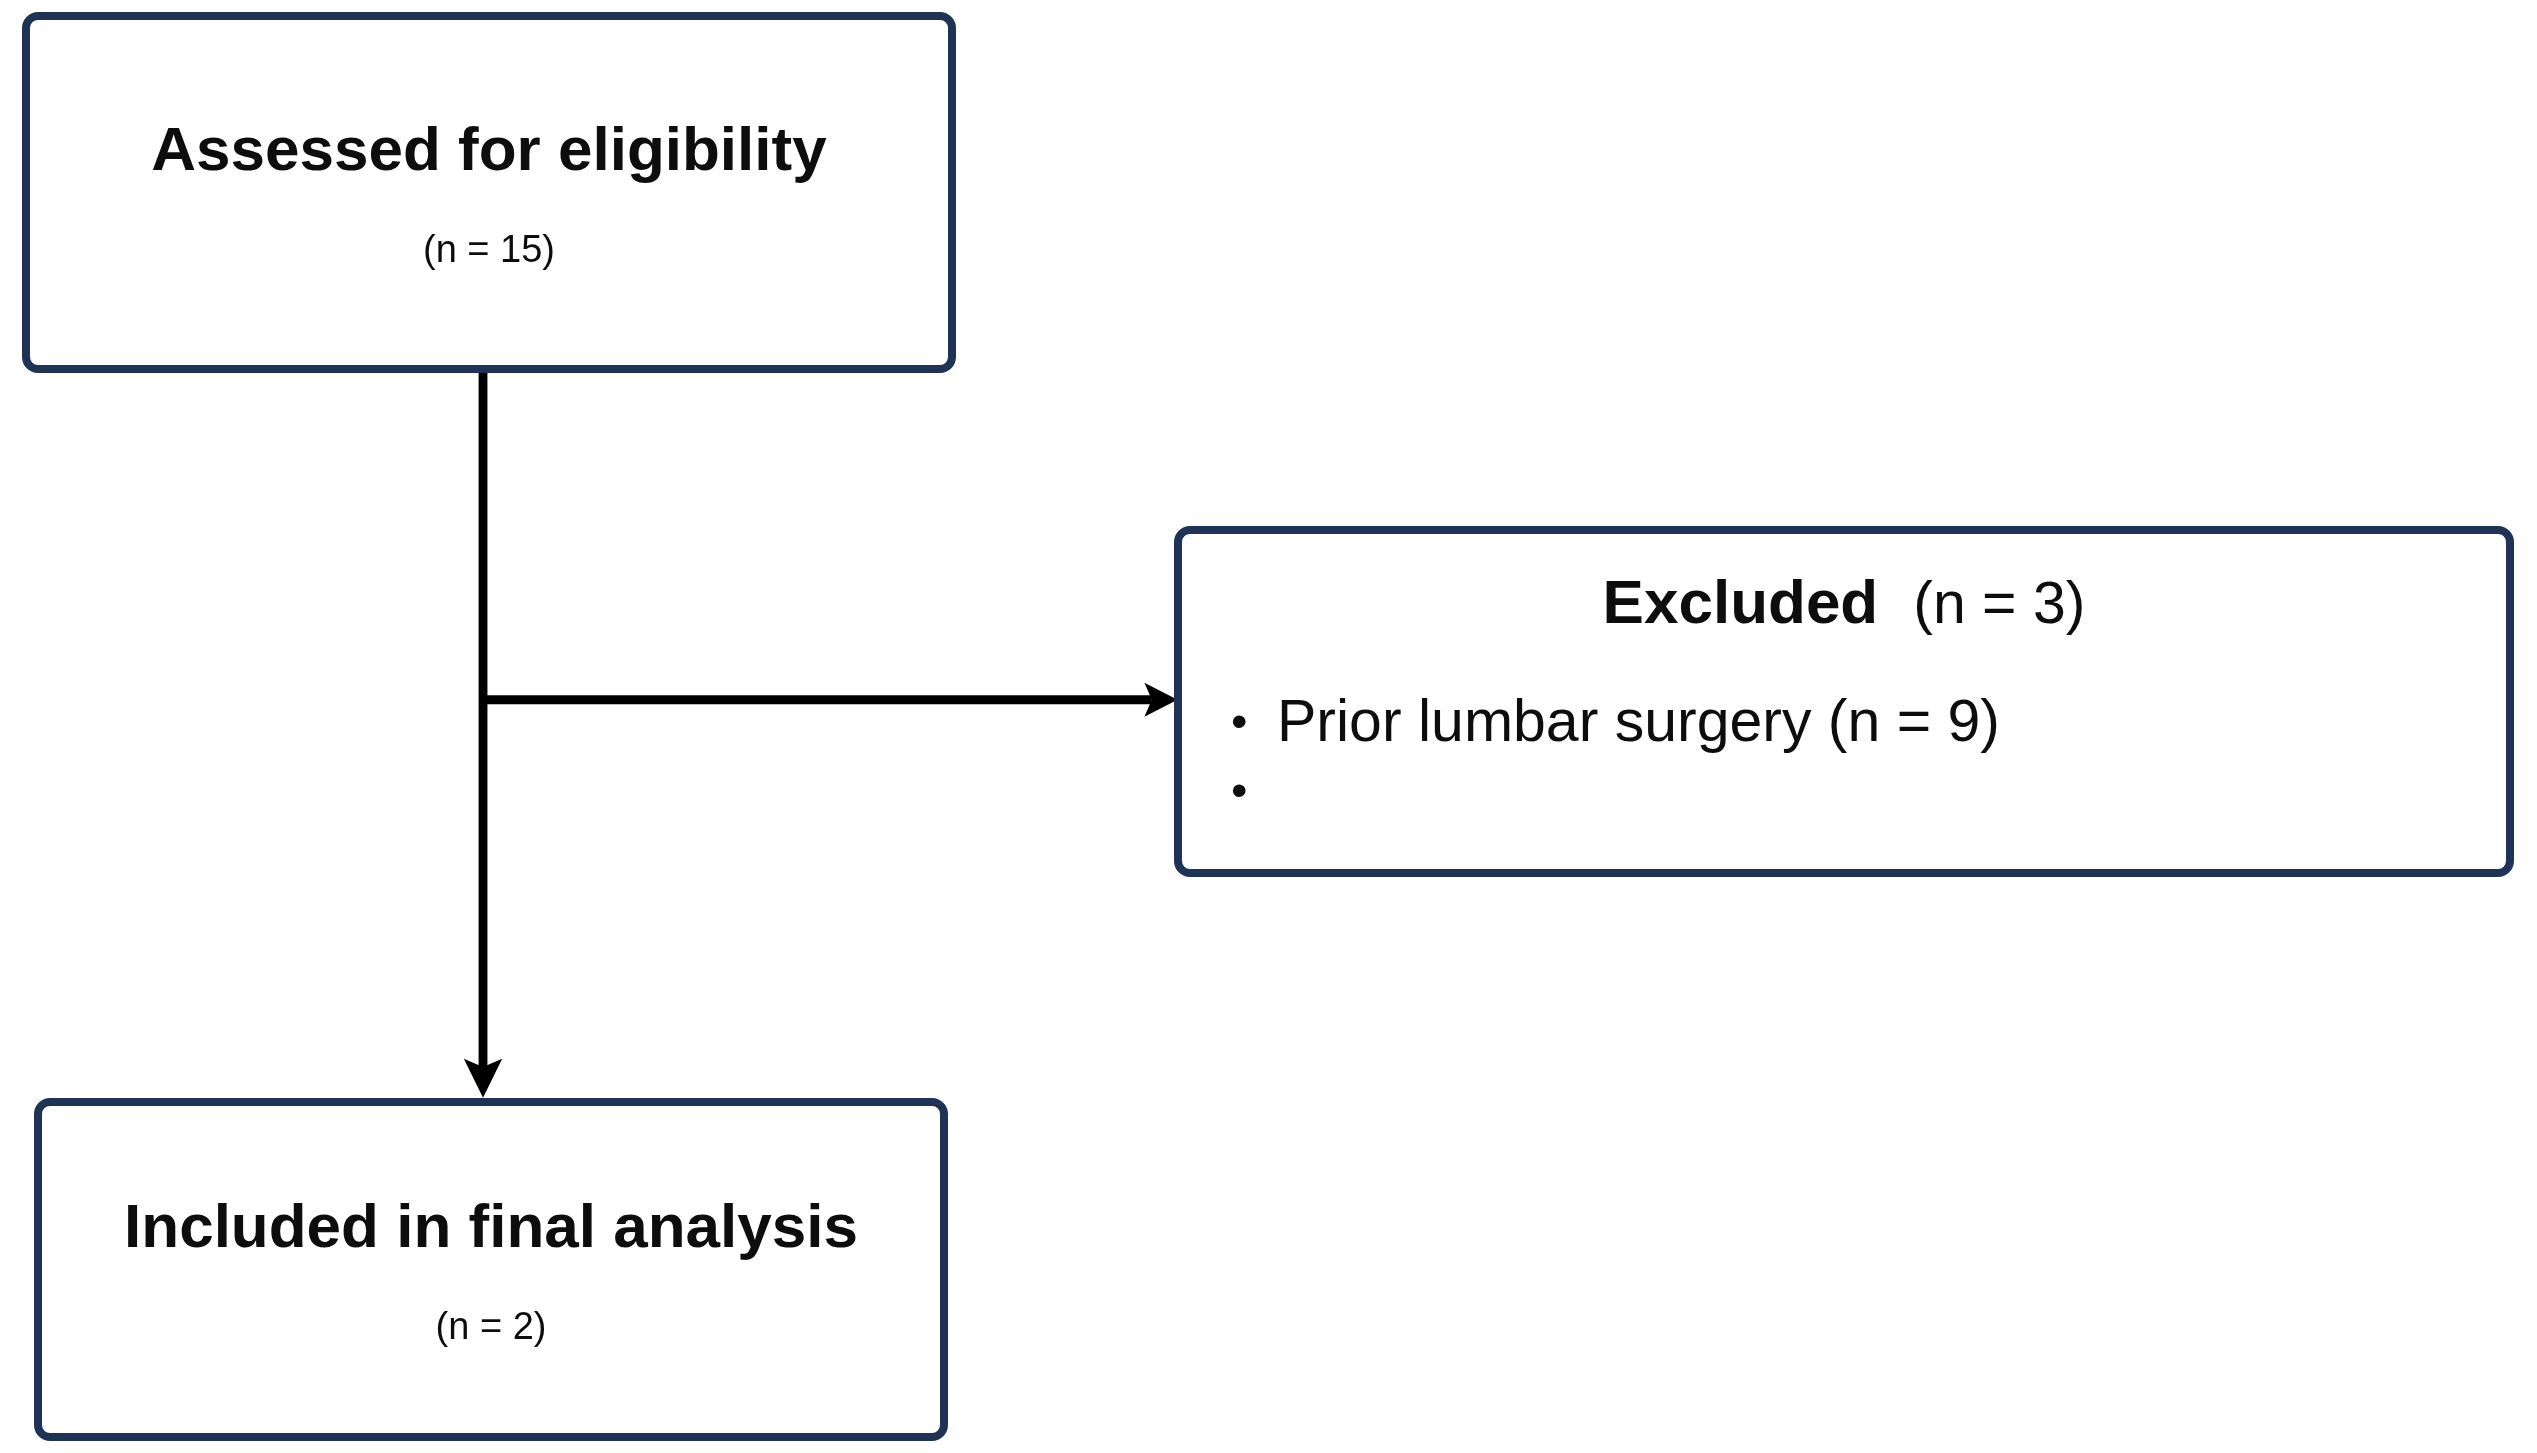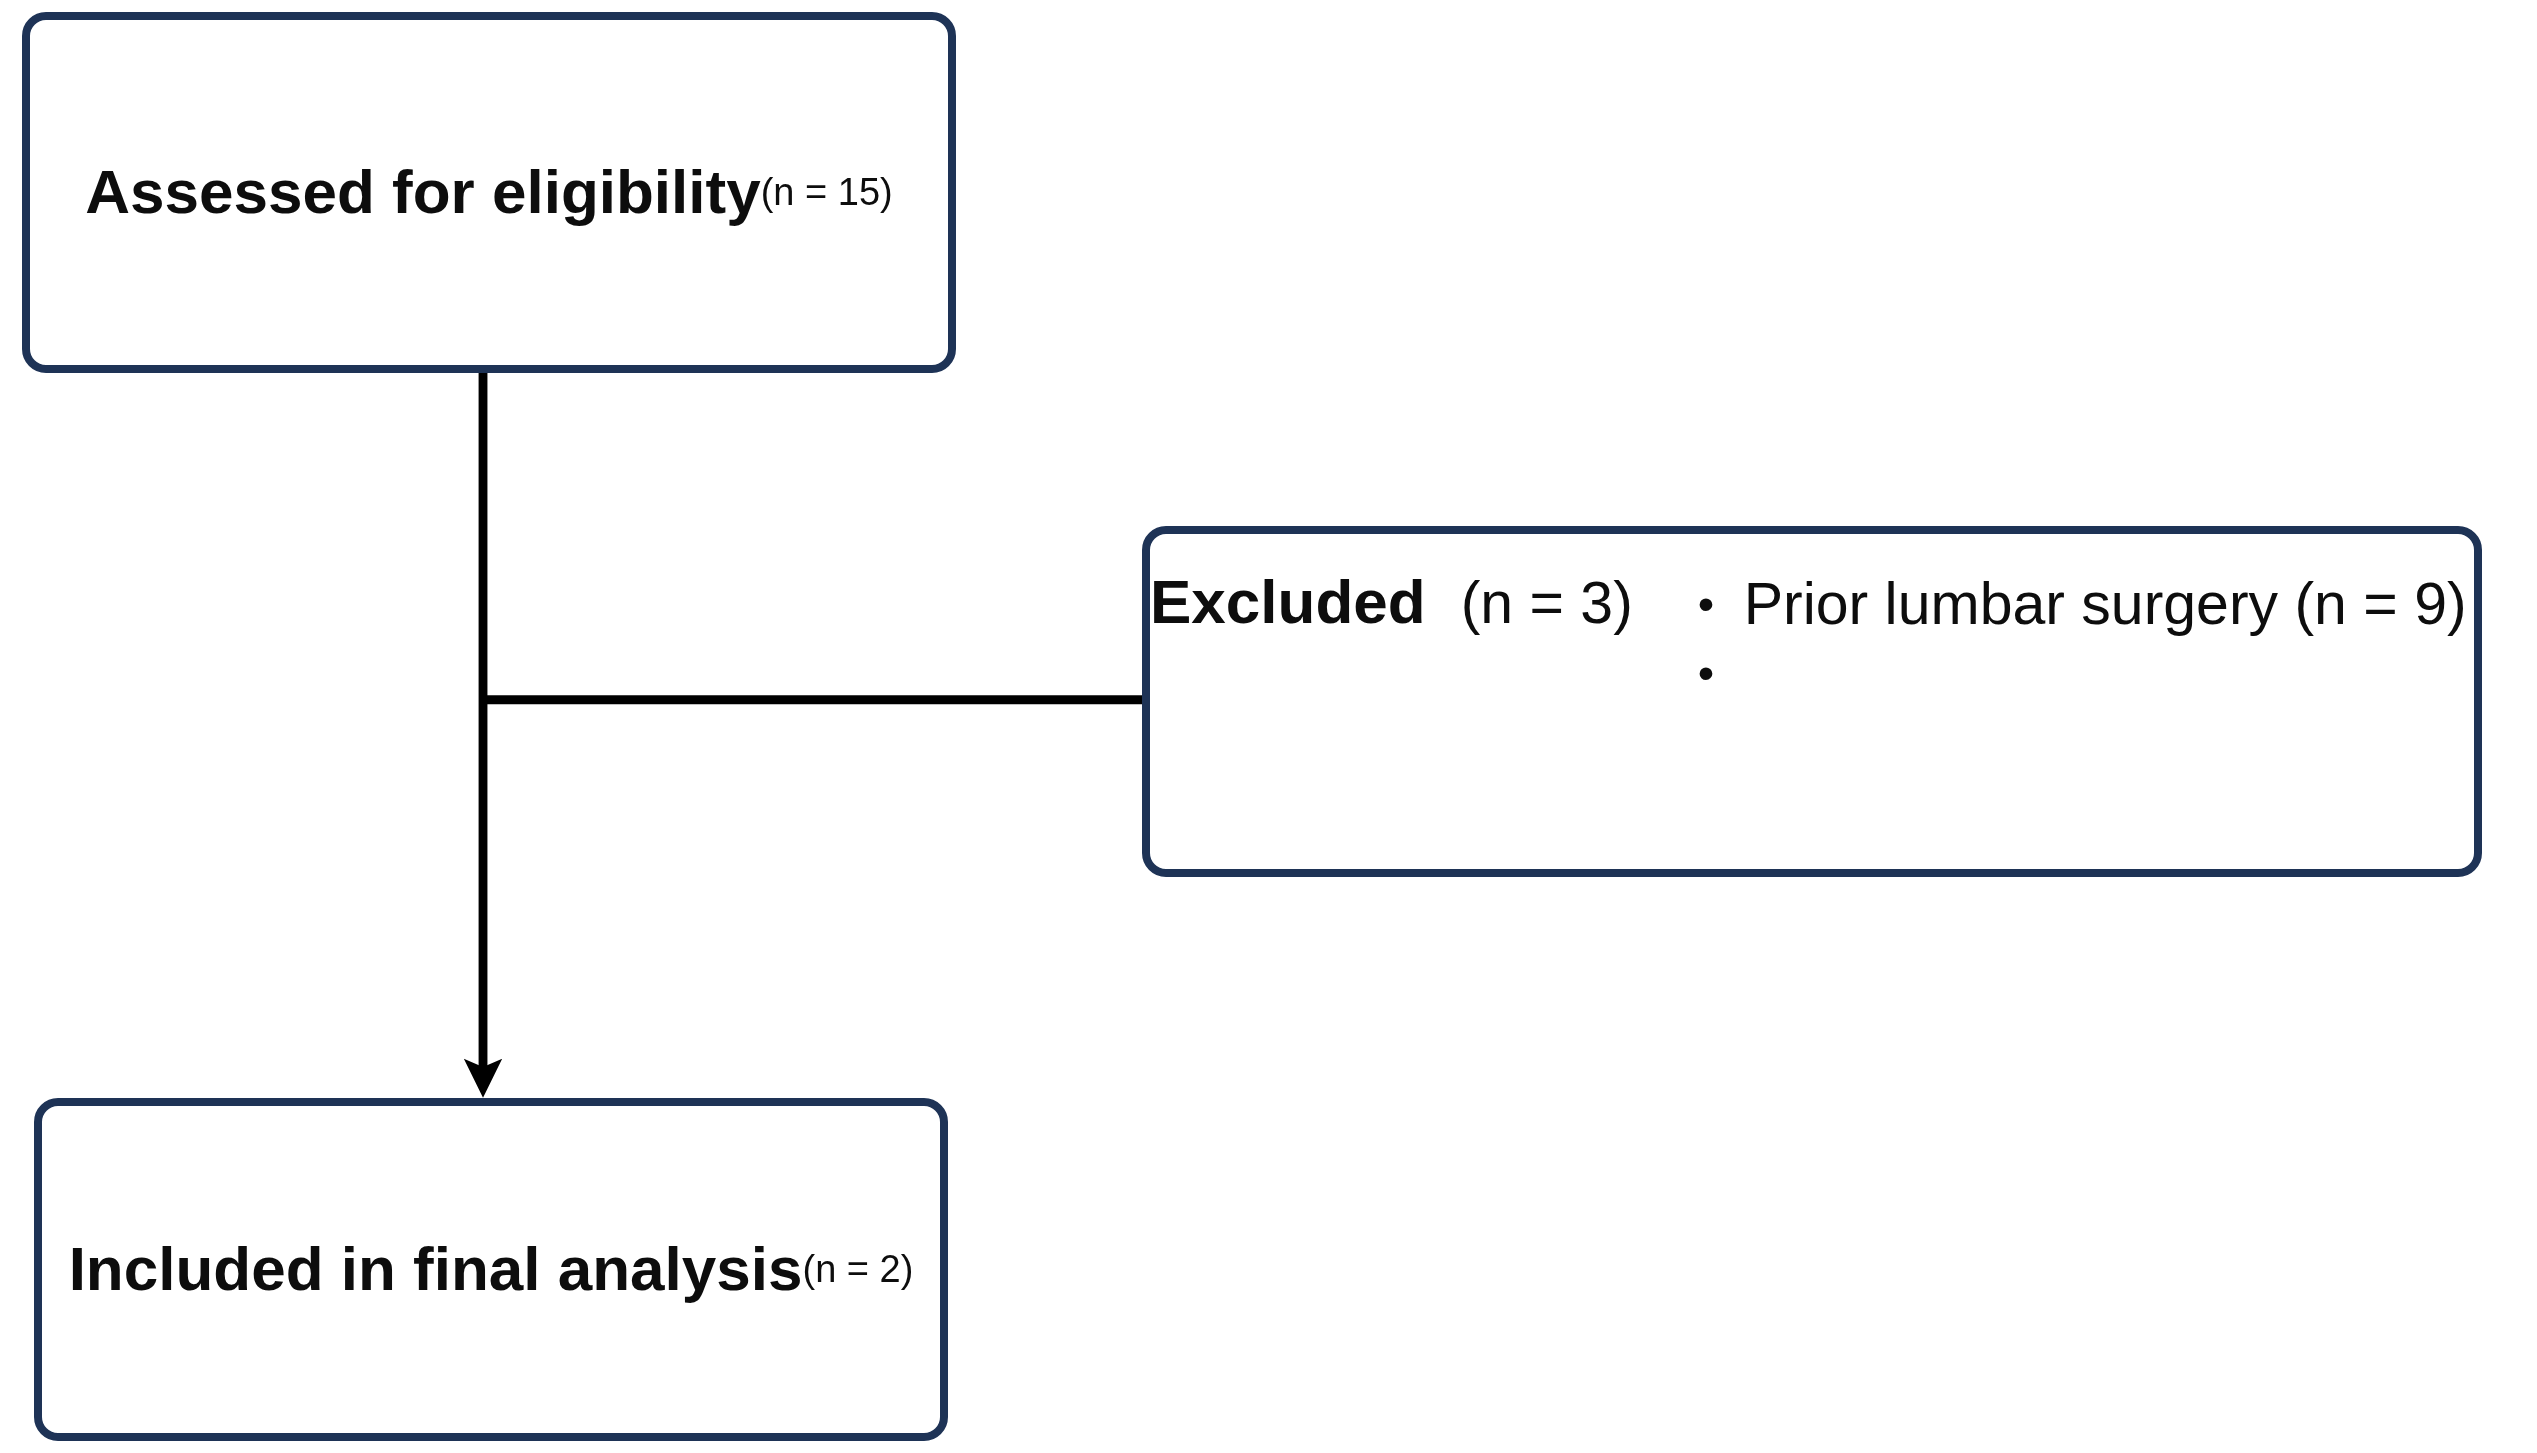--- a/index.html
+++ b/index.html
@@ -19,30 +19,30 @@
     overflow:hidden;
   }
   .canvas{position:absolute;left:0;top:0;width:2538px;height:1454px;background:var(--bg);}
   svg.connectors{position:absolute;left:0;top:0;width:2538px;height:1454px;z-index:0;}
   svg.connectors line{stroke:var(--arrow);stroke-width:12;}
   svg.connectors polygon{fill:var(--arrow);stroke:none;}
   .flow-box{
     position:absolute;
     background:var(--box-fill);
     border:8.8px solid var(--box-border);
-    border-radius:24px;
+    border-radius:16px;
     z-index:1;
-    display:flex;flex-direction:row;
+    display:flex;flex-direction:column;
   }
   .center-box{align-items:center;justify-content:center;row-gap:41px;text-align:center;}
   .box-title{font-size:62px;font-weight:bold;line-height:1.2;white-space:nowrap;}
   .box-n{font-size:38px;font-weight:normal;line-height:1.2;white-space:nowrap;}
   #box-assessed{left:22px;top:11.8px;width:934px;height:361px;}
   #box-included{left:34px;top:1098px;width:914px;height:343px;}
-  #box-excluded{left:1142px;top:526px;width:1340px;height:351px;padding-top:31px;justify-content:space-between;}
+  #box-excluded{left:1174px;top:526px;width:1340px;height:351px;padding-top:31px;}
   .excluded-title-row{
     text-align:center;font-size:62px;line-height:1.2;white-space:nowrap;margin-bottom:43px;
   }
   .excluded-title-row .bold-part{font-weight:bold;}
   .excluded-title-row .n-part{font-weight:normal;font-size:59px;margin-left:35px;}
   ul.exclusion-list{list-style:none;padding-left:49px;padding-right:7.4px;}
   ul.exclusion-list li{
     font-size:59px;line-height:1.35;white-space:nowrap;
     display:flex;align-items:baseline;
   }

